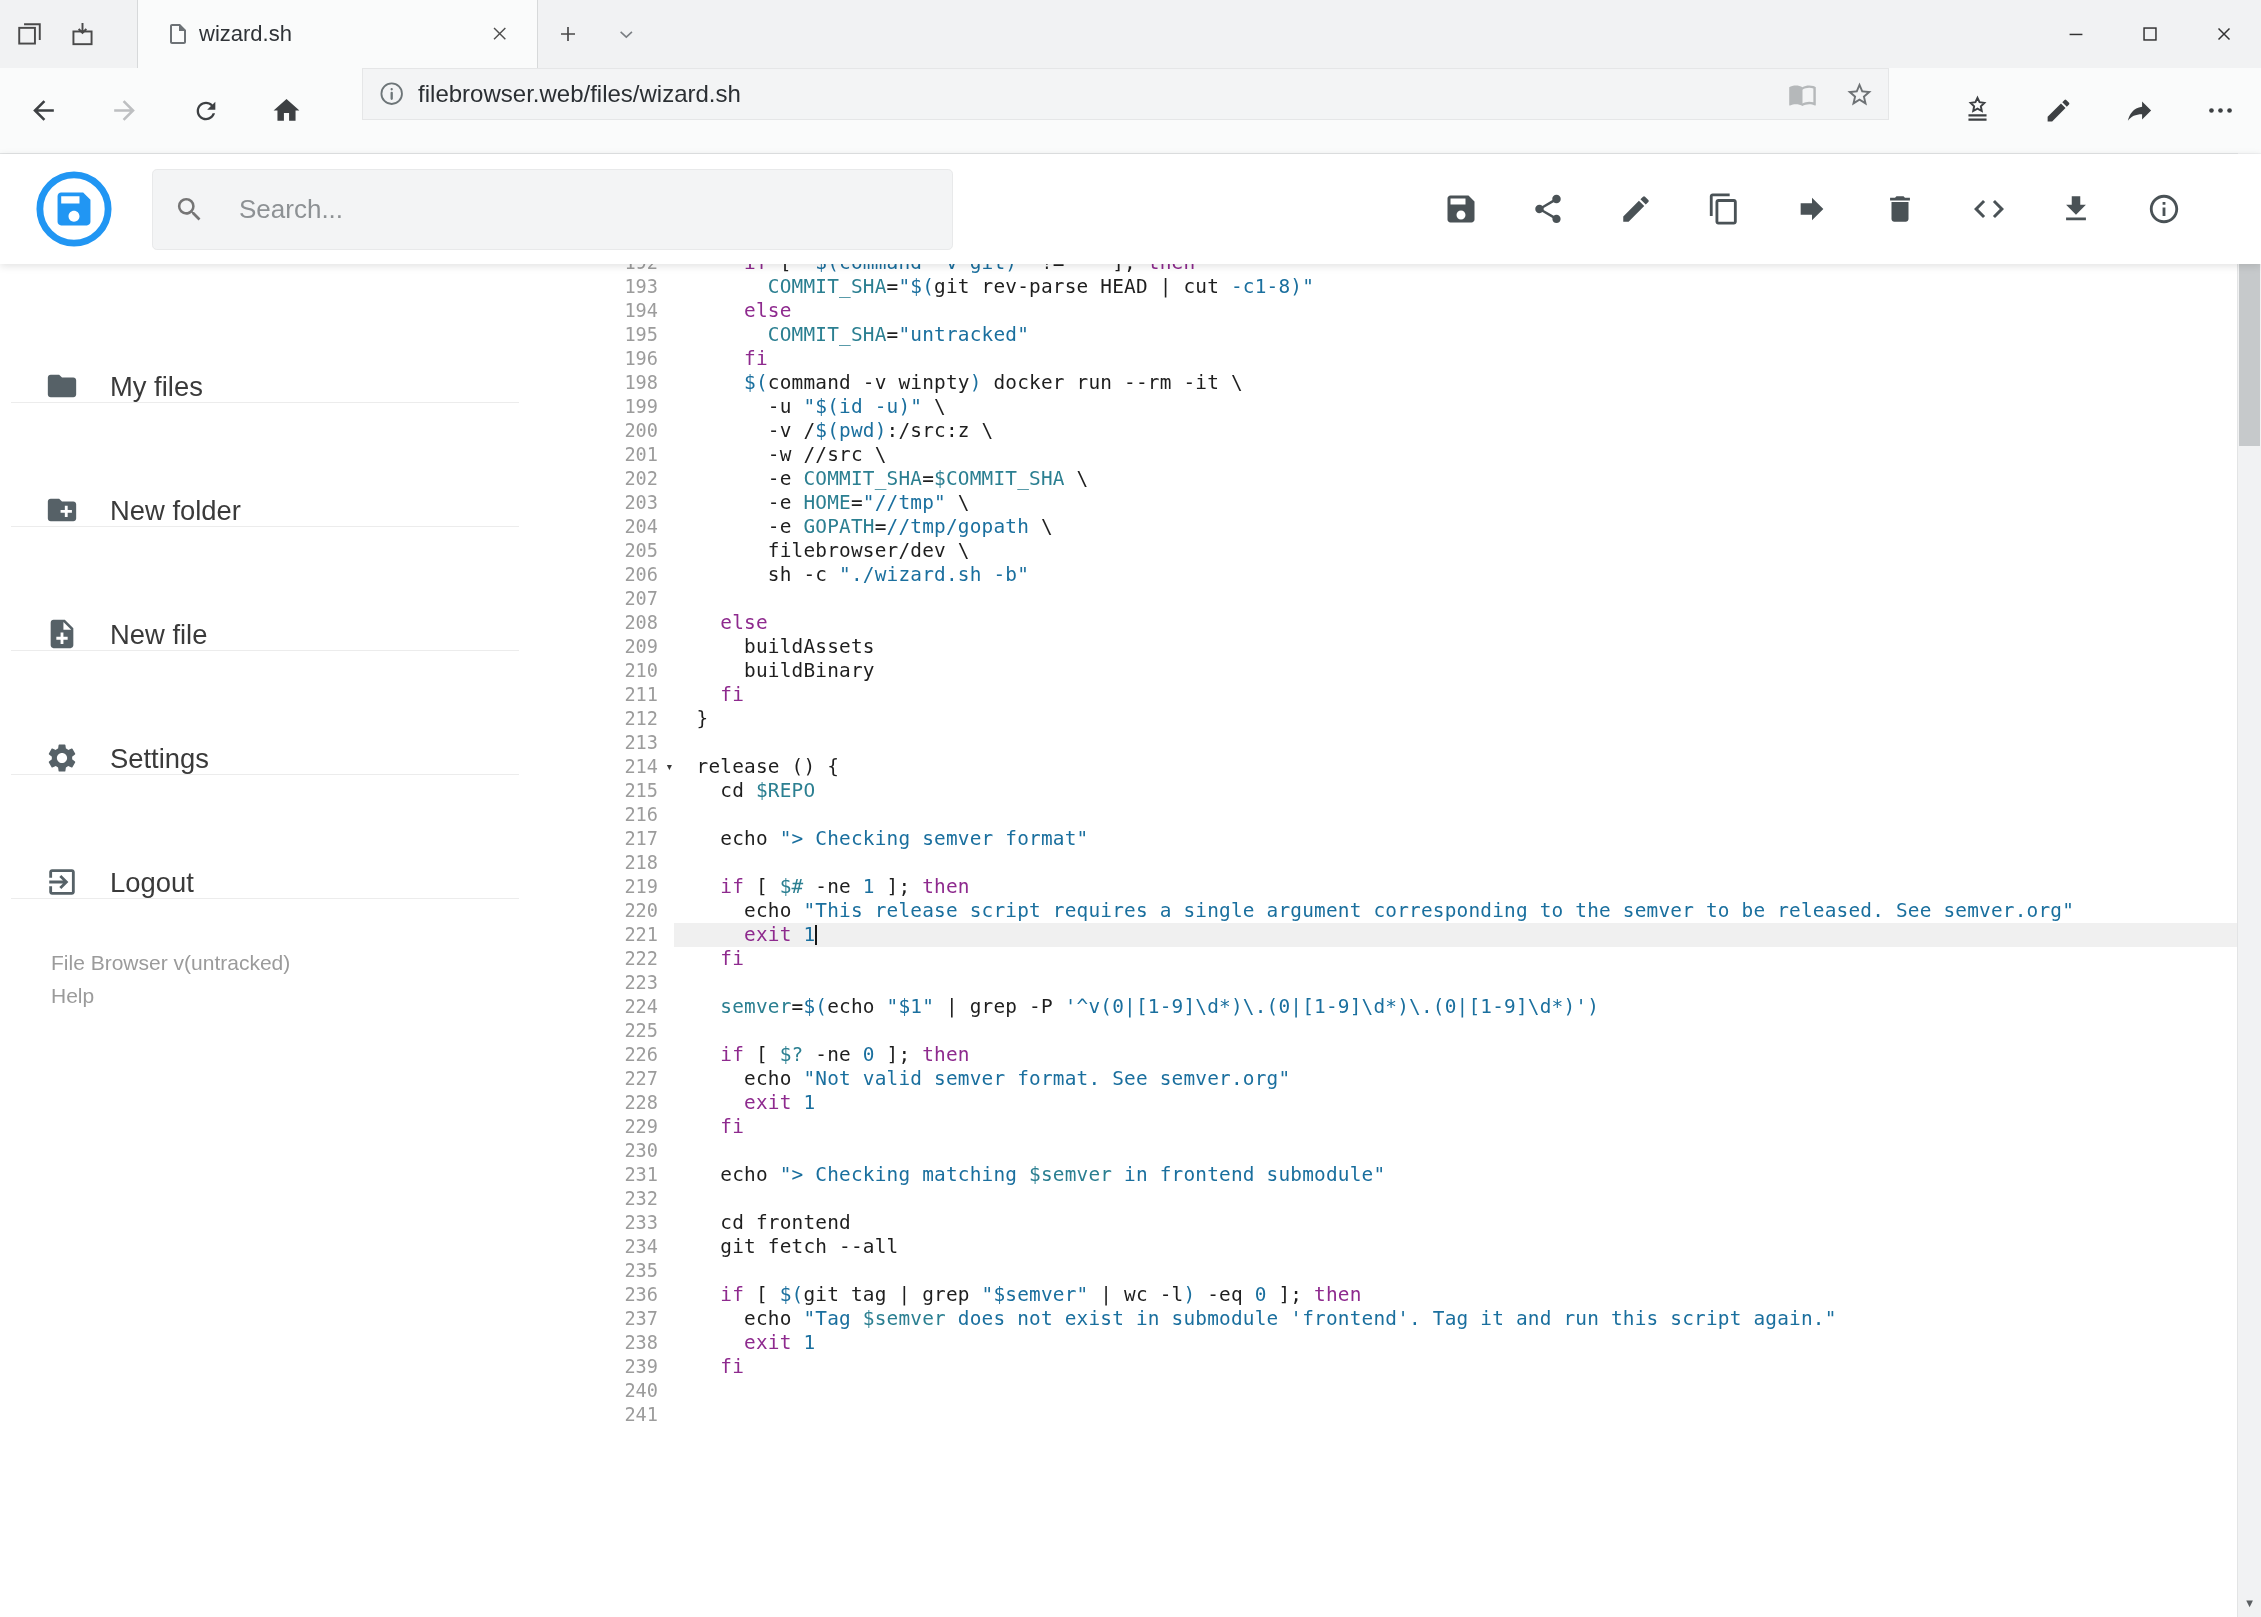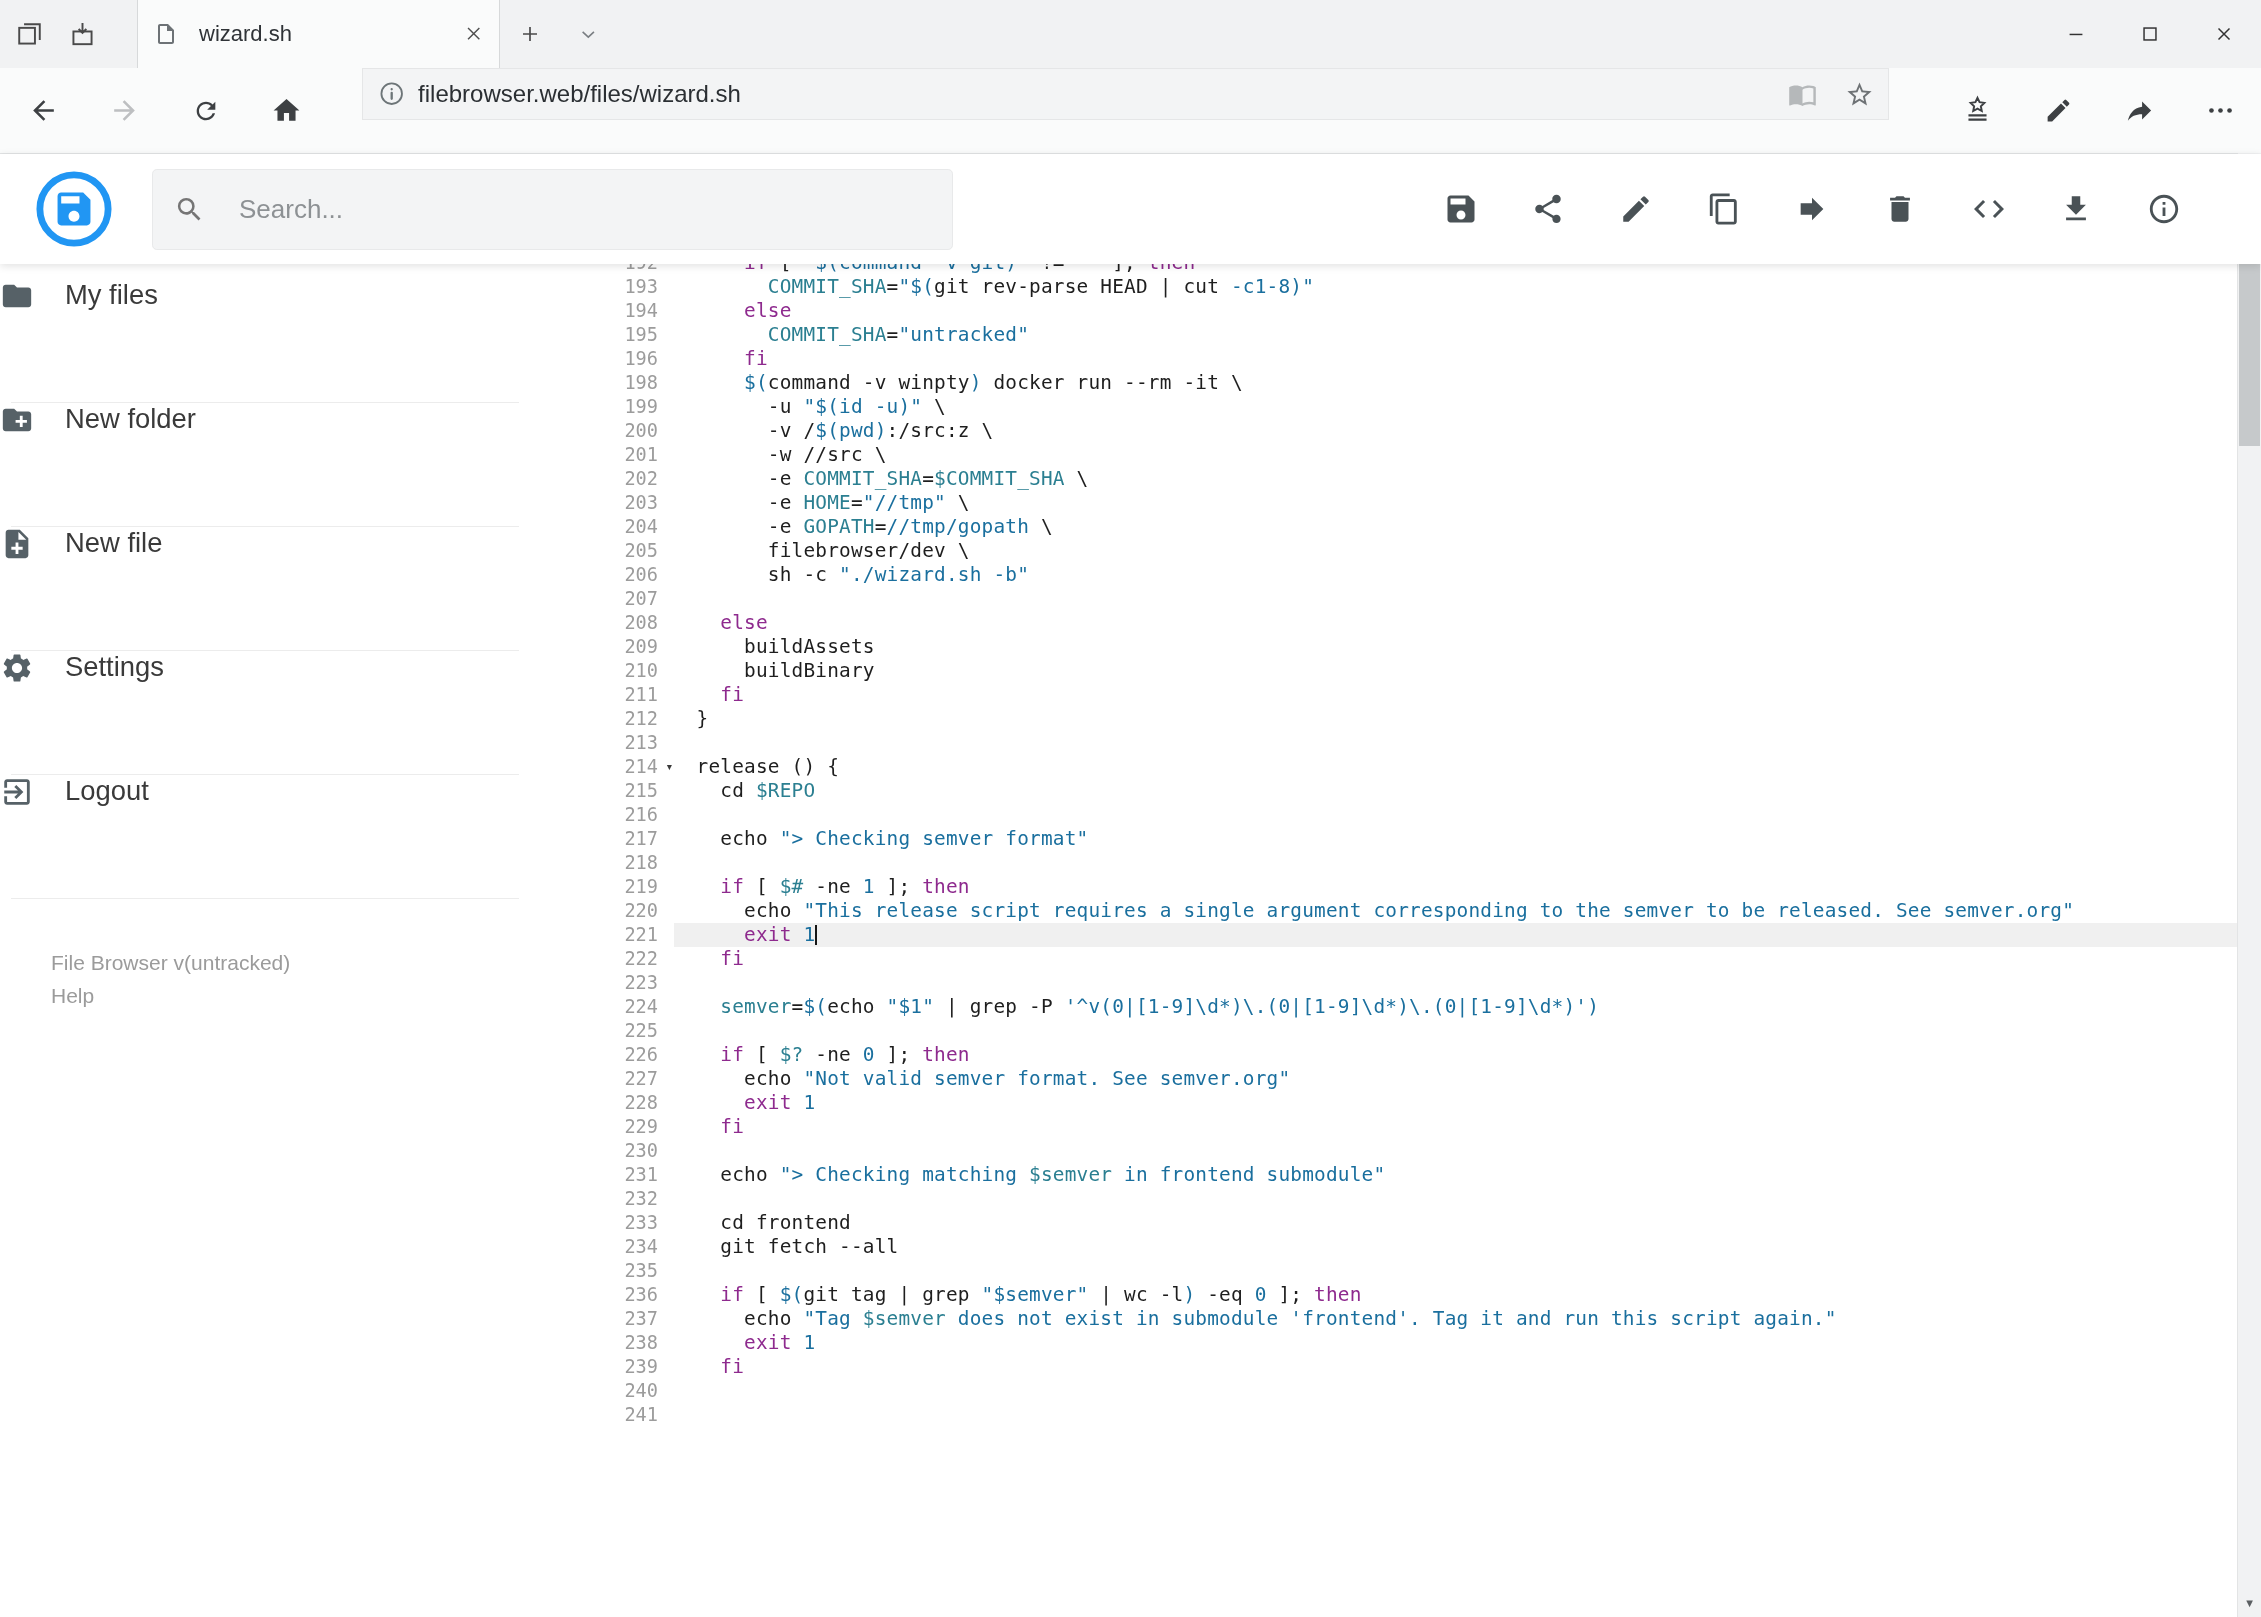--- a/index.html
+++ b/index.html
@@ -8,21 +8,21 @@
   }
   *{margin:0;padding:0;box-sizing:border-box}
   html,body{width:2261px;height:1617px}
   body{font-family:"Liberation Sans",sans-serif;background:#fff;overflow:hidden;position:relative}
   svg{display:block}
 
   
   .titlebar{height:68px;background:#f1f2f3;display:flex;align-items:stretch;position:relative}
   .tb-left{display:flex;align-items:center;padding-left:14.5px;gap:24px;width:137px;flex:none}
   .tb-left .icn{color:#4a4a4a}
-  .tab{width:363px;flex:none;background:#fafbfb;border-left:0.8px solid #d7d9da;border-right:0.8px solid #d7d9da;display:flex;align-items:center;padding:0 16px;gap:21px}
+  .tab{width:401px;flex:none;background:#fafbfb;border-left:0.8px solid #d7d9da;border-right:0.8px solid #d7d9da;display:flex;align-items:center;padding:0 28px;gap:9px}
   .tab-title{font-size:22px;color:#2f3337;flex:1;white-space:nowrap;overflow:hidden}
   .tab .icn{color:#6d7276}
   .tab-close{color:#4f4f4f}
   .newtab,.tabchev{display:flex;align-items:center;justify-content:center;width:60px;color:#4a4a4a}
   .tabchev{color:#7a7e82;width:57px}
   .win{position:absolute;right:0;top:0;height:68px;display:flex}
   .win-btn{width:74px;height:68px;display:flex;align-items:center;justify-content:center;color:#323232}
 
   
   .navrow{height:86px;background:#fafbfb;border-bottom:0.8px solid #e2e4e5;display:flex;align-items:flex-start;padding-left:3.2px}
@@ -41,21 +41,21 @@
   .search{position:absolute;left:152px;top:14.5px;width:801px;height:81px;background:#f3f4f5;border:0.8px solid #e8e9ea;border-radius:4.8px;display:flex;align-items:center;padding:0 21px}
   .search .icn{color:#757575;flex:none}
   .search input{flex:1;border:0;background:transparent;outline:none;font-size:26px;margin-left:34px;color:#333;font-family:"Liberation Sans",sans-serif}
   .search input::placeholder{color:#8d9194}
   .toolbar{position:absolute;right:78px;top:0;height:110px;display:flex;align-items:center;gap:52px}
   .tbtn{width:36px;height:36px;color:#4a5256;background:none;border:0;padding:0;cursor:pointer}
 
   
   .app-body{display:flex;height:1354px;margin-right:24px;background:#fff}
   .sidebar{width:519px;flex:none;padding-top:14.5px}
-  .side-item{height:124px;display:flex;align-items:flex-start;position:relative;cursor:pointer}
+  .side-item{height:124px;display:flex;align-items:flex-end;padding-left:45px;position:relative;cursor:pointer}
   .side-item::after{content:"";position:absolute;left:11.3px;right:0;bottom:0;height:0.8px;background:#ececec}
   .side-item .icn{color:#566167;flex:none}
   .side-label{font-size:27.4px;color:#3a3a3a;margin-left:31px}
   .side-footer{margin-top:52px;padding-left:51px}
   .side-footer .ver{font-size:21px;color:#9b9b9b}
   .side-footer .help{font-size:21px;color:#9b9b9b;margin-top:9.7px;cursor:pointer;width:max-content}
 
   
   .editor{flex:1;overflow:hidden;font-family:"DejaVu Sans Mono",monospace;font-size:19.4px;letter-spacing:0.2px}
   .row{display:flex;height:24px;line-height:24px}

